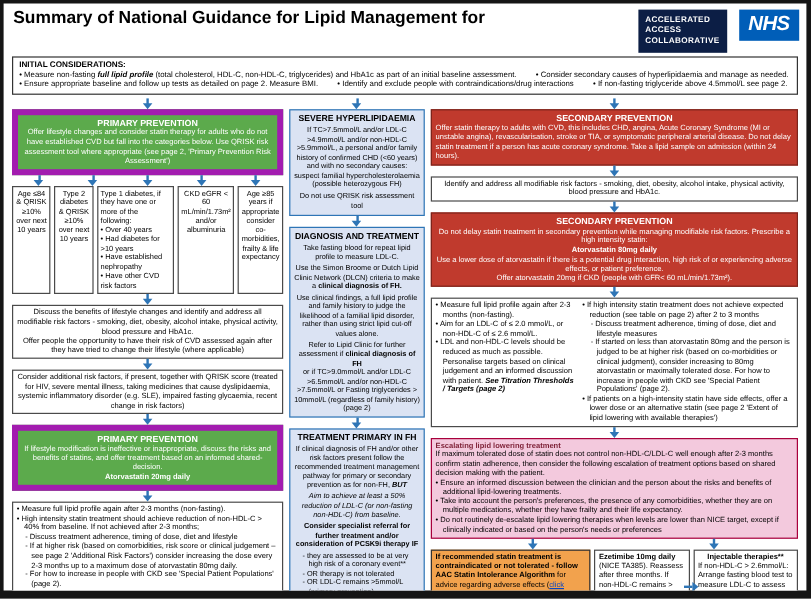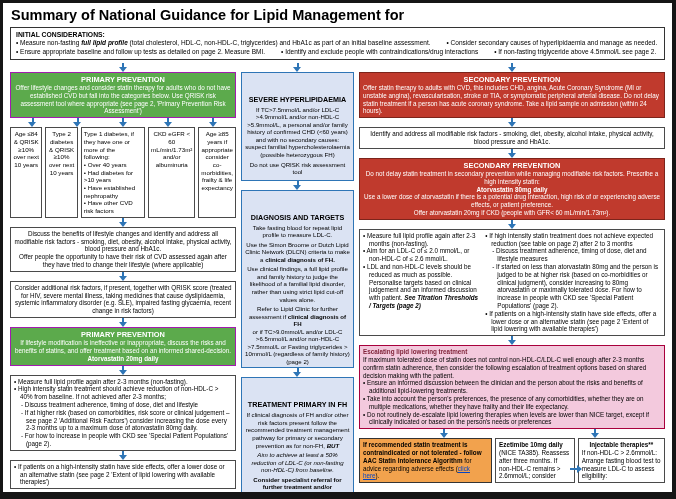--- a/index.html
+++ b/index.html
@@ -18,27 +18,27 @@
   .initial { border: 1px solid #333; margin: 1px 7px 3px; padding: 2px 5px; font-size: 6.5px; line-height: 1.35; }
   .initial .ttl { font-weight: bold; font-size: 6.8px; }
   .irow { display: flex; gap: 16px; }
   .blt { padding-left: 7px; text-indent: -7px; }
   .blt::before { content: "•  "; }
   .cols { display: flex; gap: 5px; padding: 0 7px 3px; flex: 1; }
   .colL { width: 226px; flex: none; }
   .colM { width: 113px; flex: none; }
   .colR { flex: 1; }
   .bx { border: 1px solid #4a4a4a; background: #fff; padding: 2px 3px; font-size: 6.3px; line-height: 1.24; }
-  .green { background: #5caa4c; border: 1px solid #a21caf; color: #fff; }
+  .green { background: #5caa4c; border: 5px solid #a21caf; color: #fff; }
   .red { background: #c03a2d; border: 1px solid #7c241b; color: #fff; }
   .lav { background: #dbe3f3; border: 1px solid #2e75b6; }
   .pink { background: #f3c9dd; border: 1px solid #a8003c; }
   .orange { background: #f2a24d; border: 1px solid #333; font-weight: bold; }
   .btitle { font-weight: bold; text-align: center; font-size: 7.4px; line-height: 1.25; }
-  .mtitle { font-weight: bold; text-align: center; font-size: 7.2px; padding: 1px 0; margin-top: 20px; }
+  .mtitle { font-weight: bold; text-align: center; font-size: 7.2px; padding: 1px 0; }
   .ctr { text-align: center; }
   .pre { white-space: pre-line; }
   .bd { font-weight: bold; }
   .it { font-style: italic; }
   .bi { font-weight: bold; font-style: italic; }
   .lnk { color: #0645c4; text-decoration: underline; }
   .b { padding-left: 6px; text-indent: -6px; }
   .b::before { content: "• "; }
   .s { padding-left: 12px; text-indent: -5px; }
   .s::before { content: "- "; }
@@ -61,20 +61,28 @@
 </style>
 </head>
 <body>
 
 <div class="page">
 
   <div class="hdr">
     <div>
       <div class="title-line">Summary of National Guidance for Lipid Management for</div>
     </div>
+    <div class="logos">
+      <div class="aac">
+        <div>ACCELERATED</div>
+        <div>ACCESS</div>
+        <div>COLLABORATIVE</div>
+      </div>
+      <div class="nhs">NHS</div>
+    </div>
   </div>
 
   <div class="initial">
     <div class="ttl">INITIAL CONSIDERATIONS:</div>
     <div class="irow">
       <div class="blt"><span>Measure non-fasting</span> <span class="bi">full lipid profile</span> <span>(total cholesterol, HDL-C, non-HDL-C, triglycerides) and HbA1c as part of an initial baseline assessment.</span></div>
       <div class="blt">Consider secondary causes of hyperlipidaemia and manage as needed.</div>
     </div>
     <div class="irow">
       <div class="blt">Ensure appropriate baseline and follow up tests as detailed on page 2.  Measure BMI.</div>
@@ -138,21 +146,21 @@
 
     <div class="colM">
       <div class="arr"></div>
       <div class="bx lav ctr" style="font-size:6.1px;">
         <div class="mtitle">SEVERE HYPERLIPIDAEMIA</div>
         <div>If TC&gt;7.5mmol/L and/or LDL-C &gt;4.9mmol/L and/or non-HDL-C &gt;5.9mmol/L, a personal and/or family history of confirmed CHD (&lt;60 years) and with no secondary causes: suspect familial hypercholesterolaemia (possible heterozygous FH)</div>
         <div class="mb" style="margin-top:2px;">Do not use QRISK risk assessment tool</div>
       </div>
       <div class="arr"></div>
       <div class="bx lav ctr" style="font-size:6.1px;">
-        <div class="mtitle">DIAGNOSIS AND TARGETS</div>
+        <div class="mtitle">DIAGNOSIS AND TREATMENT</div>
         <div class="mb">Take fasting blood for repeat lipid profile to measure LDL-C.</div>
         <div class="mb"><span>Use the Simon Broome or Dutch Lipid Clinic Network (DLCN) criteria to make a</span> <span class="bd">clinical diagnosis of FH.</span></div>
         <div class="mb">Use clinical findings, a full lipid profile and family history to judge the likelihood of a familial lipid disorder, rather than using strict lipid cut-off values alone.</div>
         <div><span>Refer to Lipid Clinic for further assessment if</span> <span class="bd">clinical diagnosis of FH</span></div>
         <div>or if TC&gt;9.0mmol/L and/or LDL-C &gt;6.5mmol/L and/or non-HDL-C &gt;7.5mmol/L or Fasting triglycerides &gt; 10mmol/L (regardless of family history) (page 2)</div>
       </div>
       <div class="arr"></div>
       <div class="bx lav ctr" style="font-size:6.1px;">
         <div class="mtitle">TREATMENT PRIMARY IN FH</div>
         <div class="mb"><span>If clinical diagnosis of FH and/or other risk factors present follow the recommended treatment management pathway for primary or secondary prevention as for non-FH,</span> <span class="bi">BUT</span></div>

